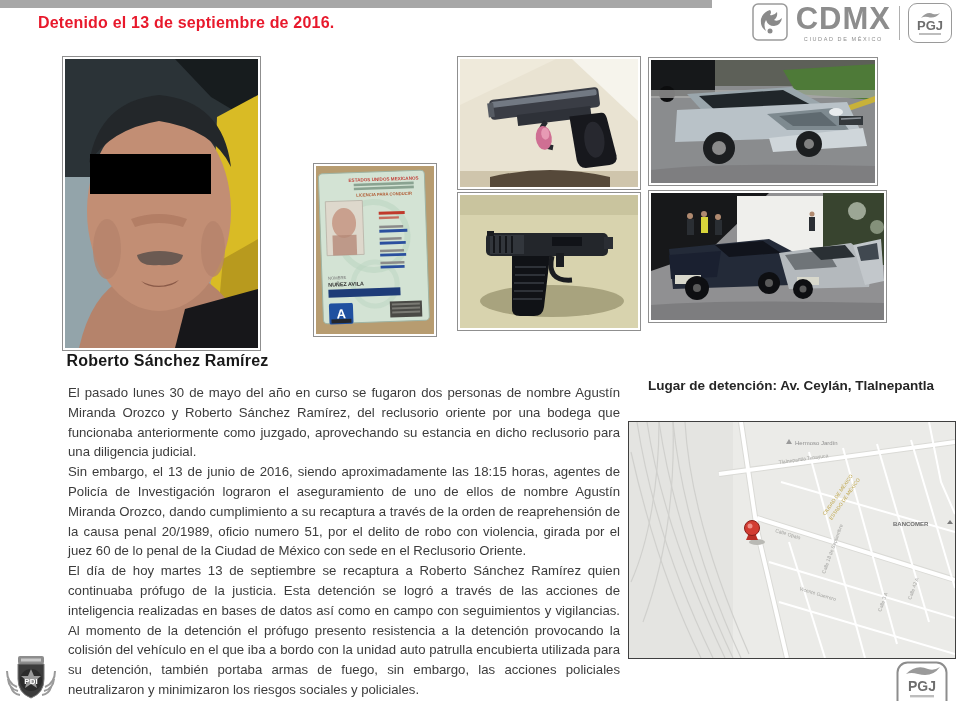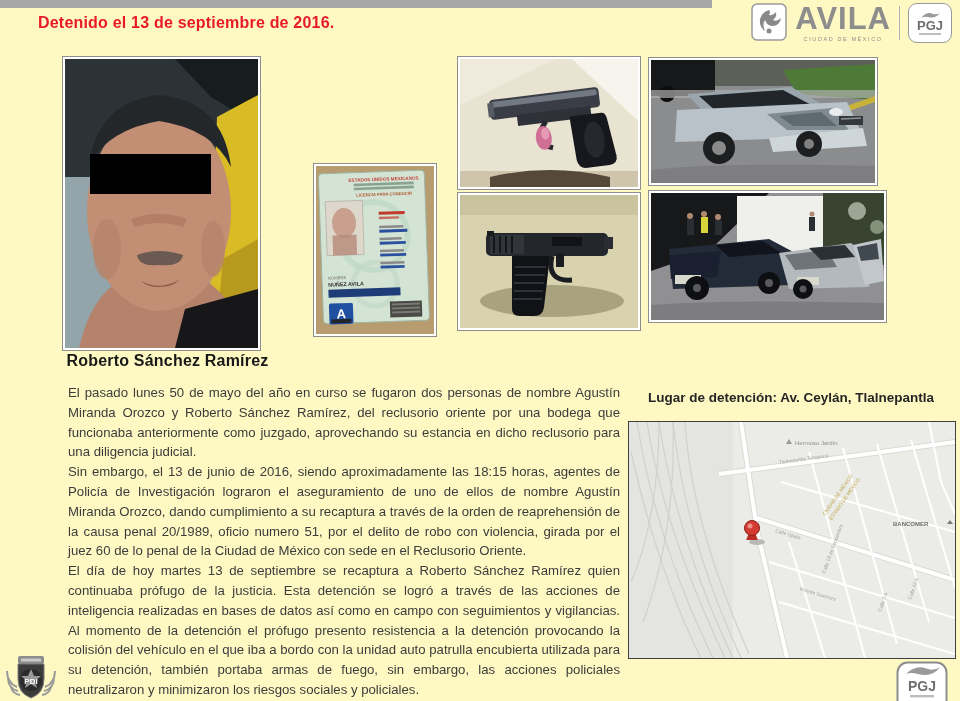--- a/index.html
+++ b/index.html
@@ -1,17 +1,17 @@
 <!DOCTYPE html>
 <html><head>
 <meta charset="utf-8">
 <style>
   html,body { margin:0; padding:0; background:#e9e9e9; }
   .page {
-    position:relative; width:960px; height:701px; background:#fef9c3;
+    position:relative; width:960px; height:701px; background:#ffffff;
     font-family:"Liberation Sans", sans-serif; overflow:hidden; margin:0 auto;
   }
   .top-bar { position:absolute; left:0; top:0; width:712px; height:8px; background:#a7a7a7; }
 
   .title {
     position:absolute; left:38px; top:14px; font-size:16px; font-weight:bold;
     color:#e8192c; letter-spacing:0.2px;
   }
 
   
@@ -42,21 +42,21 @@
   }
 
   .report {
     position:absolute; left:68px; top:383px; width:552px;
     font-size:13.2px; line-height:1.5; color:#3c3c3c; text-align:justify;
   }
   .report p { margin:0; }
 
   .location {
     position:absolute; left:628px; top:376px; width:326px; text-align:center;
-    font-size:13.5px; font-weight:bold; color:#262626; line-height:19px;margin-top:12px;
+    font-size:13.5px; font-weight:bold; color:#262626; line-height:19px;
   }
   .wavy { text-decoration:underline wavy #e03c31 1px; text-underline-offset:3px; }
 
   .map-frame { position:absolute; left:628px; top:421px; width:326px; height:236px; border:1px solid #3f3f3f; }
   .map-frame svg { display:block; width:100%; height:100%; }
 
   .pdi-badge { position:absolute; left:5px; top:653px; width:52px; height:48px; }
   .pgj-badge-bottom { position:absolute; left:896px; top:661px; width:52px; height:40px; }
 </style>
 </head>
@@ -68,21 +68,21 @@
 
   <div class="title">Detenido el 13 de septiembre de 2016.</div>
 
   <div class="logo-row">
     <svg class="eagle-badge" viewBox="0 0 36 38">
       <rect x="1" y="1" width="34" height="36" rx="5" fill="#ffffff" stroke="#9a9a9a" stroke-width="1.5"></rect>
       <path d="M18 7 q-7 2 -9 9 q-1 8 5 12 q-3 -6 0 -11 q2 6 8 6 q7 -1 8 -8 q-4 4 -8 2 q4 -3 3 -8 q-3 4 -7 3 q2 -3 0 -5 z" fill="#8a8a8a"></path>
       <circle cx="18" cy="28" r="2.5" fill="#8a8a8a"></circle>
     </svg>
     <div class="cdmx-block">
-      <div class="cdmx-word">AVILA</div>
+      <div class="cdmx-word">CDMX</div>
       <div class="cdmx-sub">CIUDAD DE MÉXICO</div>
     </div>
     <div class="logo-divider"></div>
     <div class="pgj-badge-top">
       <svg width="22" height="9" viewBox="0 0 22 9">
         <path d="M2 7 Q8 0 14 3 Q18 4 21 2 Q16 8 9 6 Q5 5 2 7 z" fill="#9a9a9a"></path>
       </svg>
       <span class="pgj-word">PGJ</span>
       <div class="pgj-tiny-line"></div>
     </div>
@@ -251,21 +251,21 @@
       <polygon points="202,52 230,46 233,88 214,92" fill="#c2c7cb"></polygon>
       <polygon points="206,54 226,50 228,66 210,68" fill="#404850"></polygon>
       <rect x="146" y="84" width="22" height="8" fill="#d8d8cc"></rect>
       <circle cx="152" cy="96" r="10" fill="#0e0f12"></circle>
         <circle cx="152" cy="96" r="3.5" fill="#5a5a5a"></circle>
       <path d="M0,112 q80,-6 233,-2 l0,17 l-233,0 z" fill="#7d7d7f"></path>
     </svg>
   </div>
 
   <div class="report">
-    <p>El pasado lunes 50 de mayo del año en curso se fugaron dos personas de nombre Agustín Miranda Orozco y Roberto Sánchez Ramírez, del reclusorio oriente por una bodega que funcionaba anteriormente como juzgado, aprovechando su estancia en dicho reclusorio para una diligencia judicial.</p>
+    <p>El pasado lunes 30 de mayo del año en curso se fugaron dos personas de nombre Agustín Miranda Orozco y Roberto Sánchez Ramírez, del reclusorio oriente por una bodega que funcionaba anteriormente como juzgado, aprovechando su estancia en dicho reclusorio para una diligencia judicial.</p>
     <p>Sin embargo, el 13 de junio de 2016, siendo aproximadamente las 18:15 horas, agentes de Policía de Investigación lograron el aseguramiento de uno de ellos de nombre Agustín Miranda Orozco, dando cumplimiento a su recaptura a través de la orden de reaprehensión de la causa penal 20/1989, oficio numero 51, por el delito de robo con violencia, girada por el juez 60 de lo penal de la Ciudad de México con sede en el Reclusorio Oriente.</p>
     <p>El día de hoy martes 13 de septiembre se recaptura a Roberto Sánchez Ramírez quien continuaba prófugo de la justicia. Esta detención se logró a través de las acciones de inteligencia realizadas en bases de datos así como en campo con seguimientos y vigilancias. Al momento de la detención el prófugo presento resistencia a la detención provocando la colisión del vehículo en el que iba a bordo con la unidad auto patrulla encubierta utilizada para su detención, también portaba armas de fuego, sin embargo, las acciones policiales neutralizaron y minimizaron los riesgos sociales y policiales.</p>
   </div>
 
   <div class="location">
     <div>Lugar de detención: Av. Ceylán, Tlalnepantla</div>
   </div>
 
   <div class="map-frame">
     <svg viewBox="0 0 326 236">

